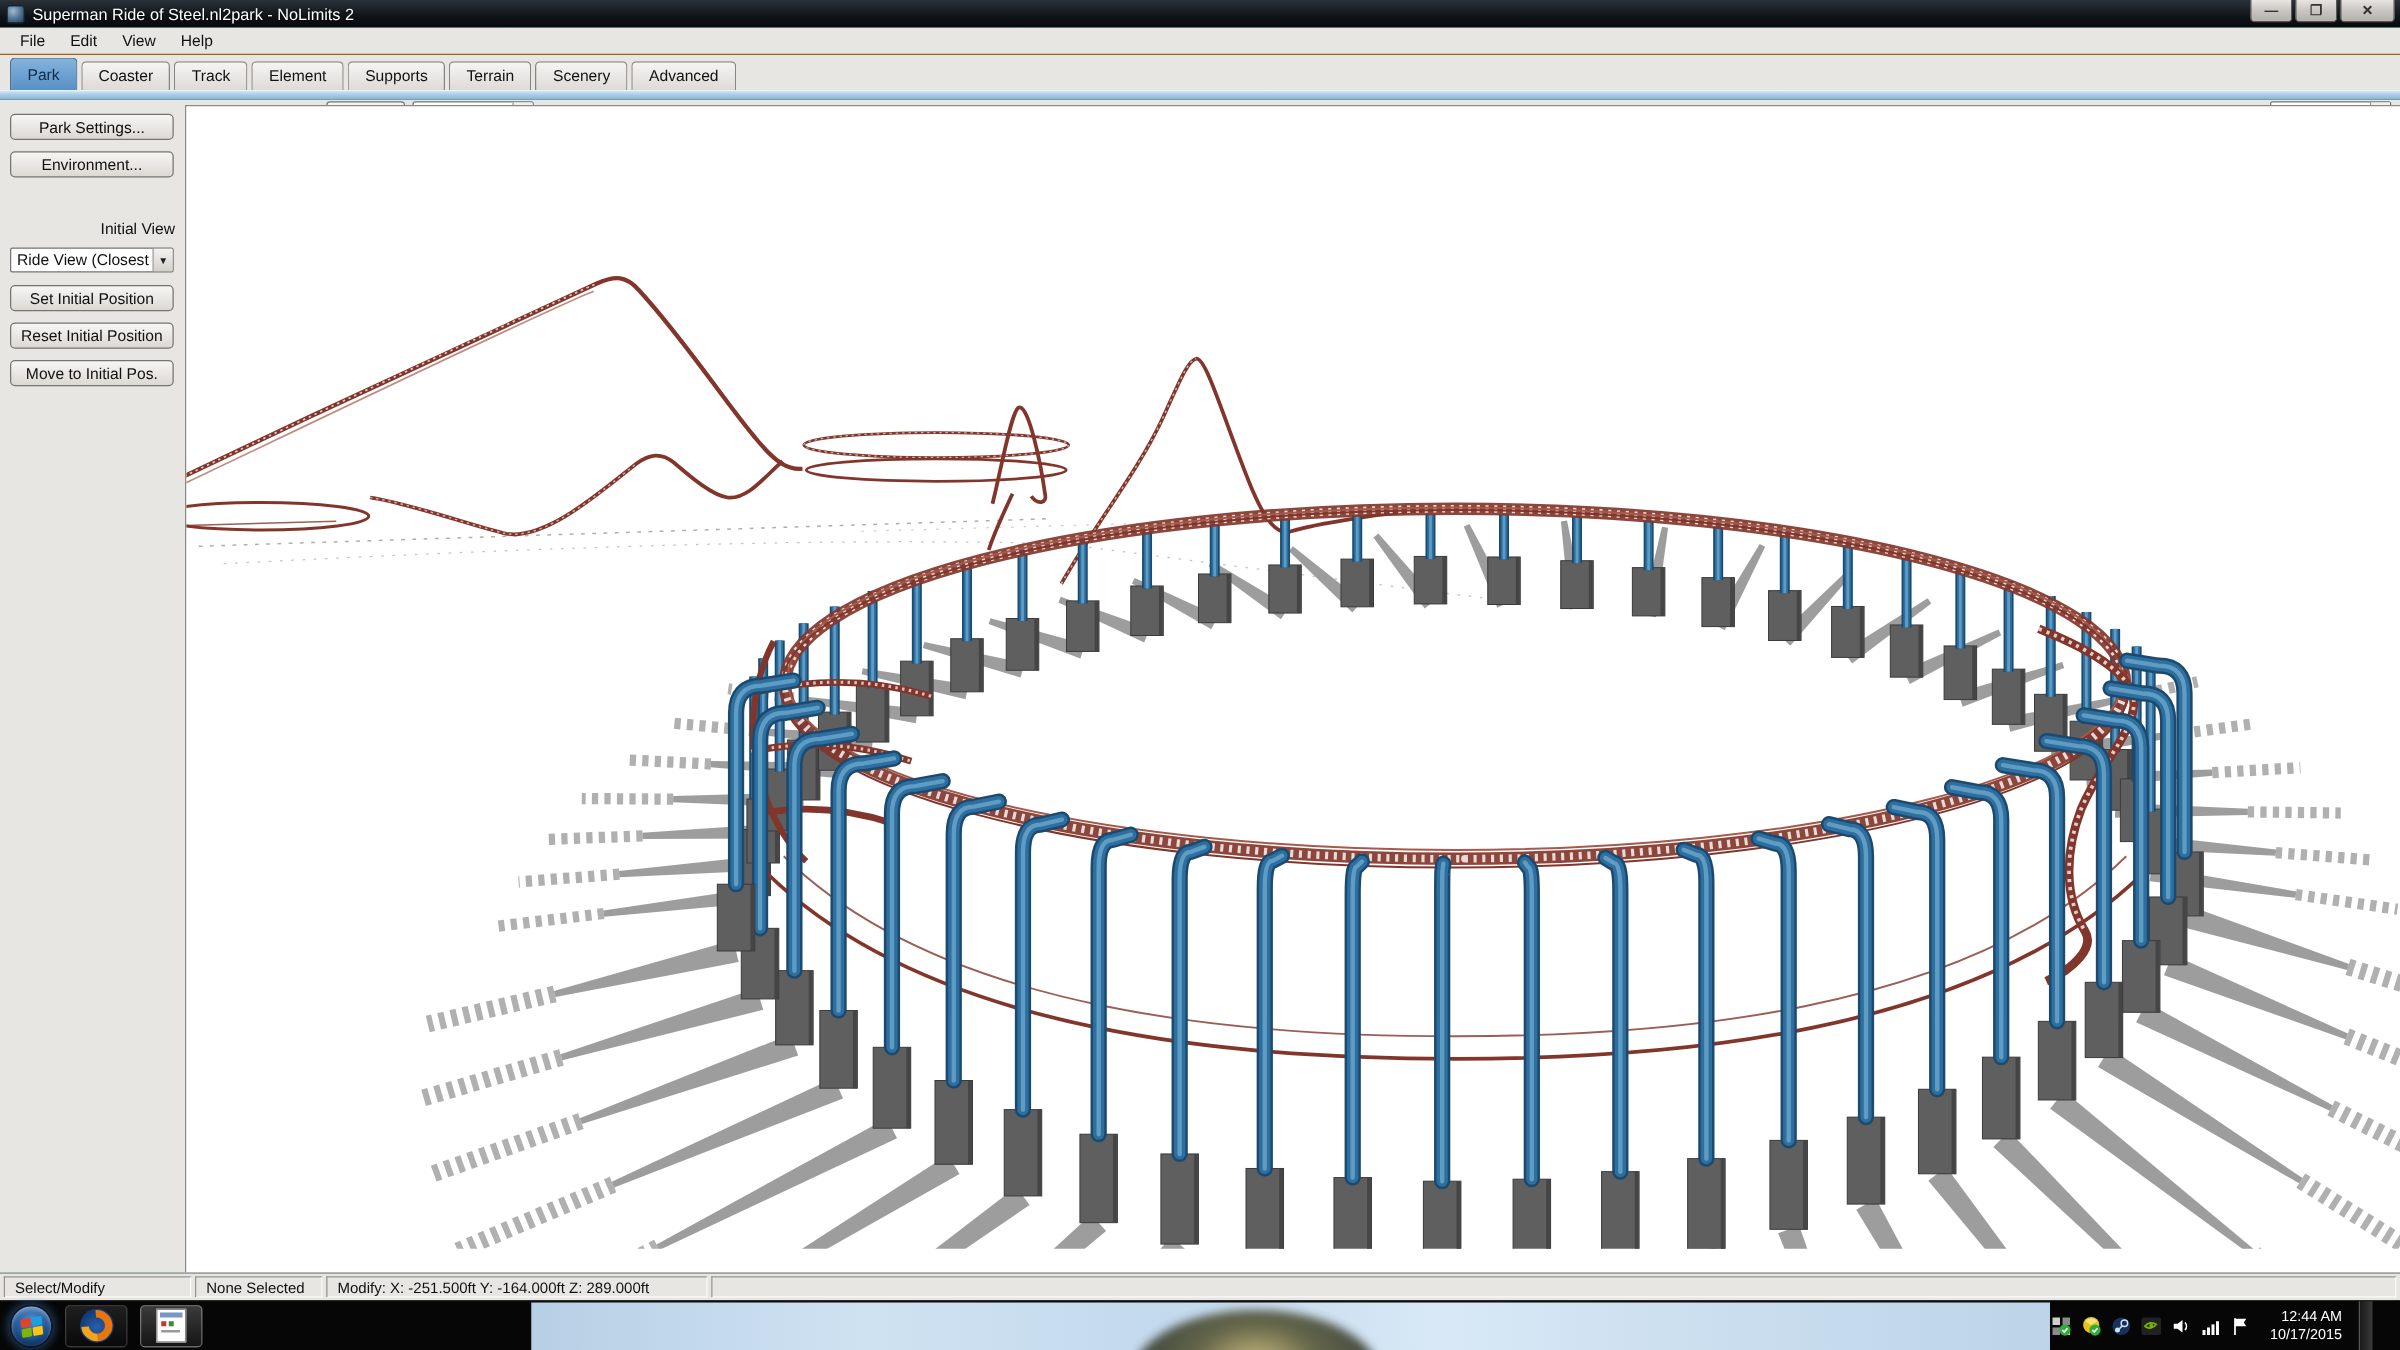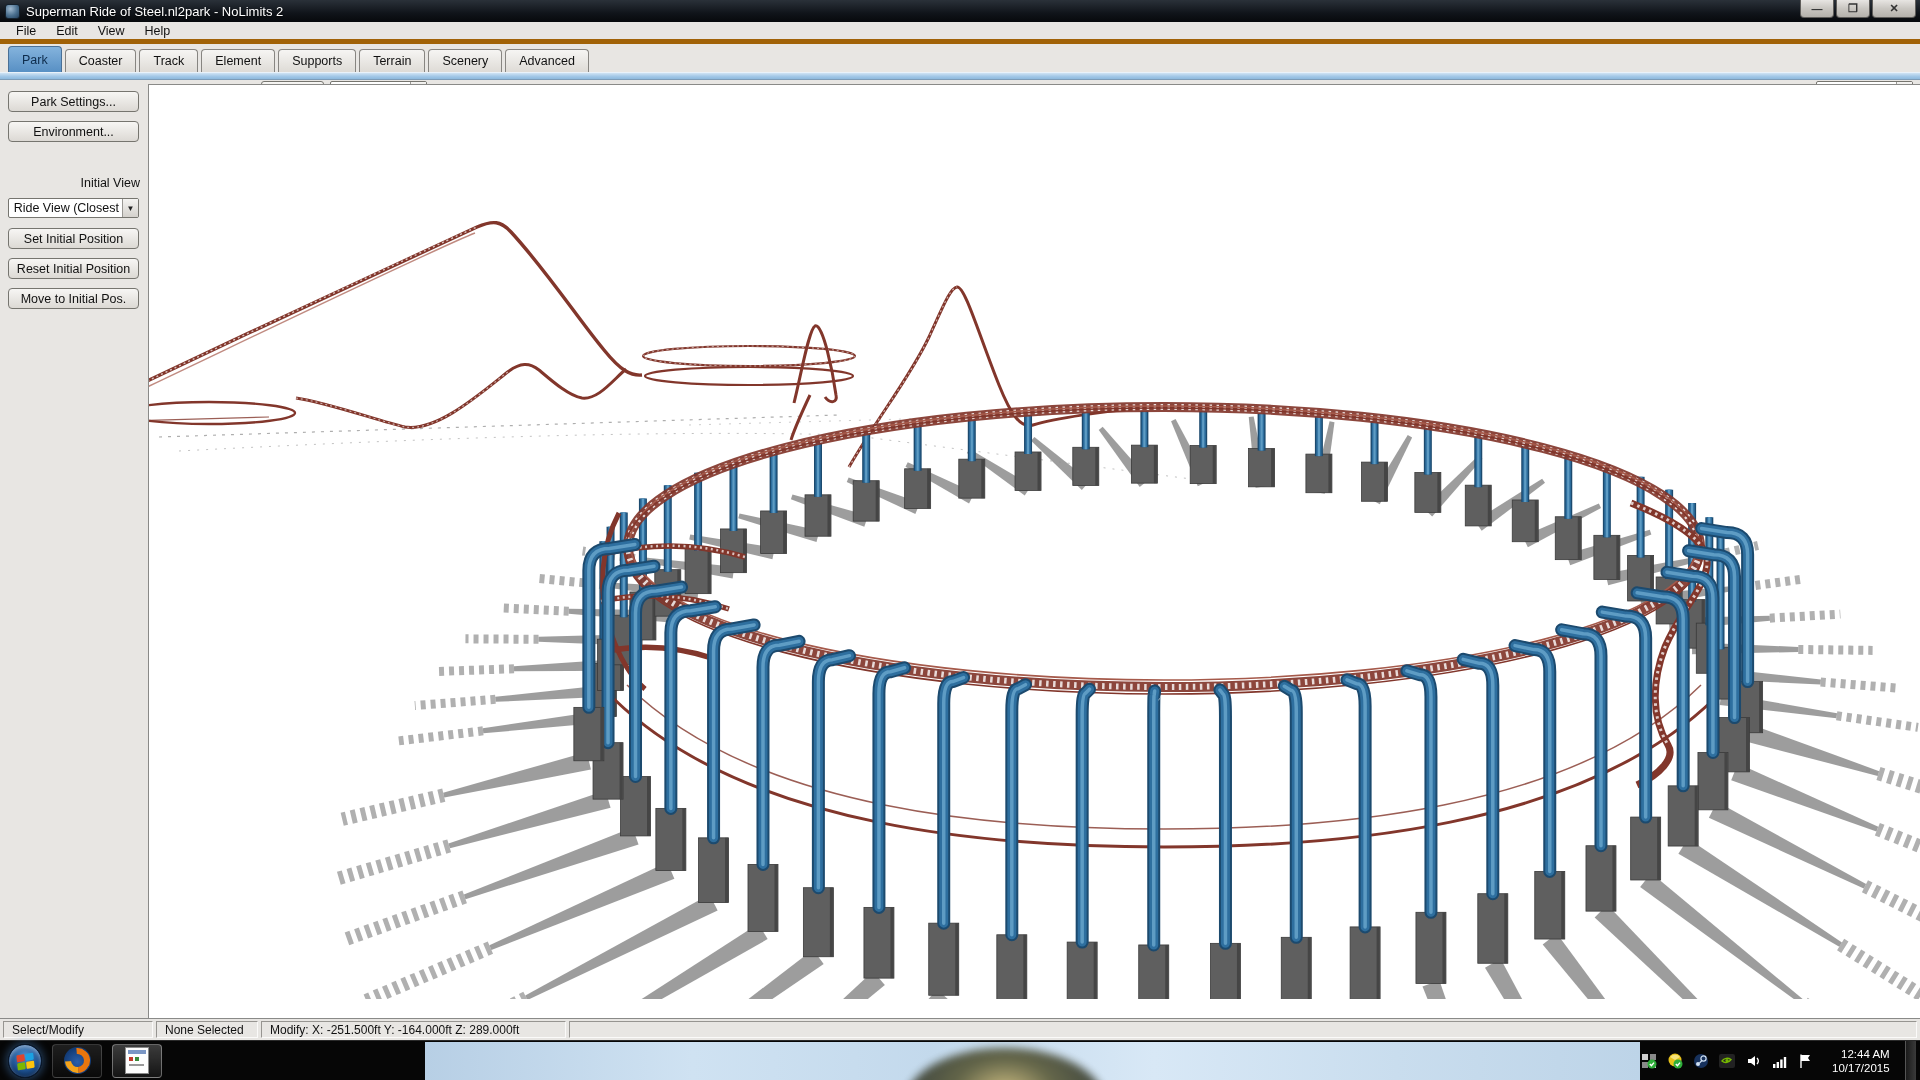--- a/index.html
+++ b/index.html
@@ -9,21 +9,21 @@
 
   
   .titlebar { height:22px; background:linear-gradient(#2a3139,#10141a 60%,#07090c); display:flex; align-items:center; padding-left:5px; position:relative; }
   .win-icon { width:15px; height:15px; border-radius:3px; background:radial-gradient(circle at 35% 30%, #9fb9cf, #4a6f8e 55%, #23405c); border:1px solid #15222e; margin-right:6px; }
   .win-title { color:#fff; font-size:13px; text-shadow:0 1px 2px #000; }
   .win-btns { position:absolute; right:4px; top:0; display:flex; gap:2px; }
   .win-btn { width:34px; height:18px; background:linear-gradient(#e7e5e2,#c9c6c1 50%,#b4b1ab); border:1px solid #5f5d5a; border-top:none; border-radius:0 0 4px 4px; color:#333; font-size:11px; font-weight:bold; display:flex; align-items:center; justify-content:center; cursor:default; }
   .win-btn.close { width:44px; }
 
   
-  .menubar { height:22px; background:#e8e6e3; display:flex; align-items:center; padding-left:6px; border-bottom:5px solid #a16207; }
+  .menubar { height:22px; background:#e8e6e3; display:flex; align-items:center; padding-left:6px; border-bottom:1px solid #a16207; }
   .menu-item { font-size:12.5px; color:#111; padding:2px 10px; }
 
   
   .tabbar { height:28px; background:#e8e6e3; display:flex; align-items:flex-end; padding-left:8px; gap:3px; }
   .tab { height:23px; padding:0 13px; font-size:12.5px; color:#111; background:linear-gradient(#f6f5f3,#dedbd6); border:1px solid #878581; border-bottom:none; border-radius:4px 4px 0 0; display:flex; align-items:center; }
   .tab.selected { height:26px; background:linear-gradient(#84b3dd,#5890c4); color:#0e2c4c; border-color:#4a7096;text-align:center; }
   .accentline { height:8px; background:linear-gradient(#cfe3f4,#a3c8e7 55%,#8db9dd); border-top:1px solid #e9f2fa; border-bottom:1px solid #7d9cb8; }
 
   
   .toolbar { height:22px; background:#e8e6e3; display:flex; align-items:center; padding-left:152px; position:relative; }
@@ -74,21 +74,21 @@
   .f1{background:#e0452c;} .f2{background:#7db700;} .f3{background:#1ba1e2;} .f4{background:#ffc40d;}
   .task-btn { width:50px; height:34px; border-radius:4px; display:flex; align-items:center; justify-content:center; border:1px solid rgba(255,255,255,.18); background:linear-gradient(rgba(255,255,255,.10),rgba(255,255,255,.02)); }
   .task-btn.active { border-color:rgba(255,255,255,.35); background:linear-gradient(rgba(255,255,255,.22),rgba(255,255,255,.06)); }
   .ff-icon { width:27px; height:27px; border-radius:50%; background:radial-gradient(circle at 50% 55%, #2a5faa, #123a74 70%); position:relative; overflow:hidden; }
   .ff-swirl { position:absolute; inset:1px; border-radius:50%; border:6px solid #e8760e; border-left-color:transparent; border-bottom-color:#f4a31a; transform:rotate(40deg); }
   .nl-icon { width:24px; height:27px; background:#fdfdfd; border:1px solid #8a8a8a; position:relative; }
   .nl-icon .bar { position:absolute; left:2px; top:2px; right:2px; height:4px; background:#7a96c4; }
   .nl-icon .d1 { position:absolute; left:3px; top:9px; width:4px; height:4px; background:#c23a2a; }
   .nl-icon .d2 { position:absolute; left:9px; top:9px; width:4px; height:4px; background:#3a8a3a; }
   .nl-icon .ln { position:absolute; left:3px; top:16px; right:4px; height:2px; background:#999; }
-  .tb-right { position:absolute; right:0; top:0; bottom:0; width:280px; display:flex; align-items:center; justify-content:space-between; padding-right:4px; gap:7px; background:#060606; }
+  .tb-right { position:absolute; right:0; top:0; bottom:0; width:280px; display:flex; align-items:center; justify-content:flex-start; padding-right:4px; gap:7px; background:#060606; }
   .tray-ico { width:17px; height:17px; display:flex; align-items:center; justify-content:center; }
   .clock { color:#fff; font-size:11.5px; text-align:right; line-height:14px; margin:0 6px 0 8px; }
   .show-desktop { width:11px; height:40px; background:linear-gradient(90deg,#1b1b1b,#3a3a3a); border-left:1px solid #555; }
 </style>
 </head>
 <body>
 
 <div class="screen">
 
   <div class="titlebar">

